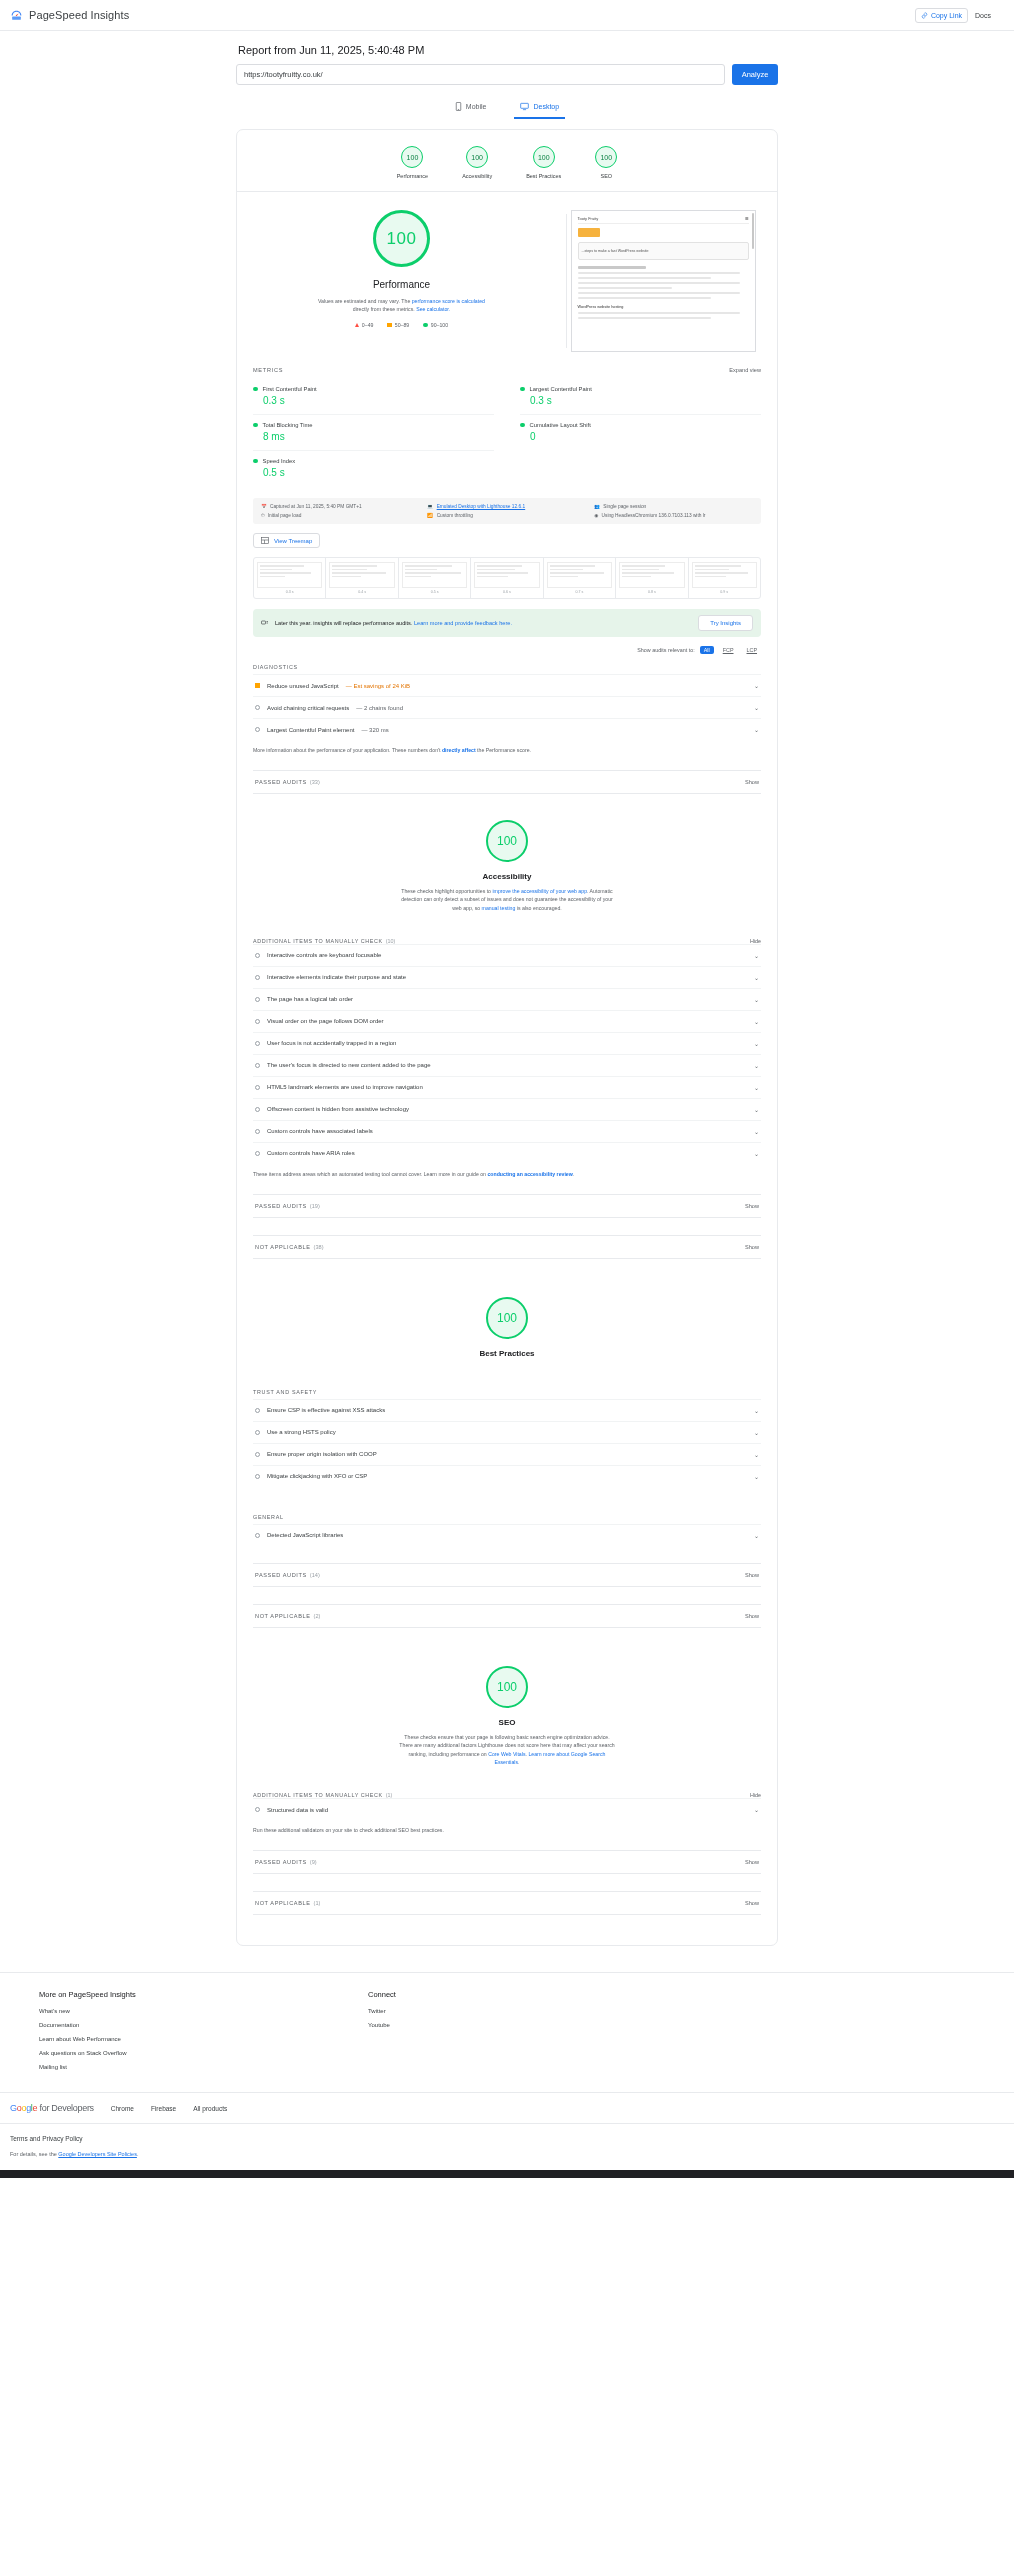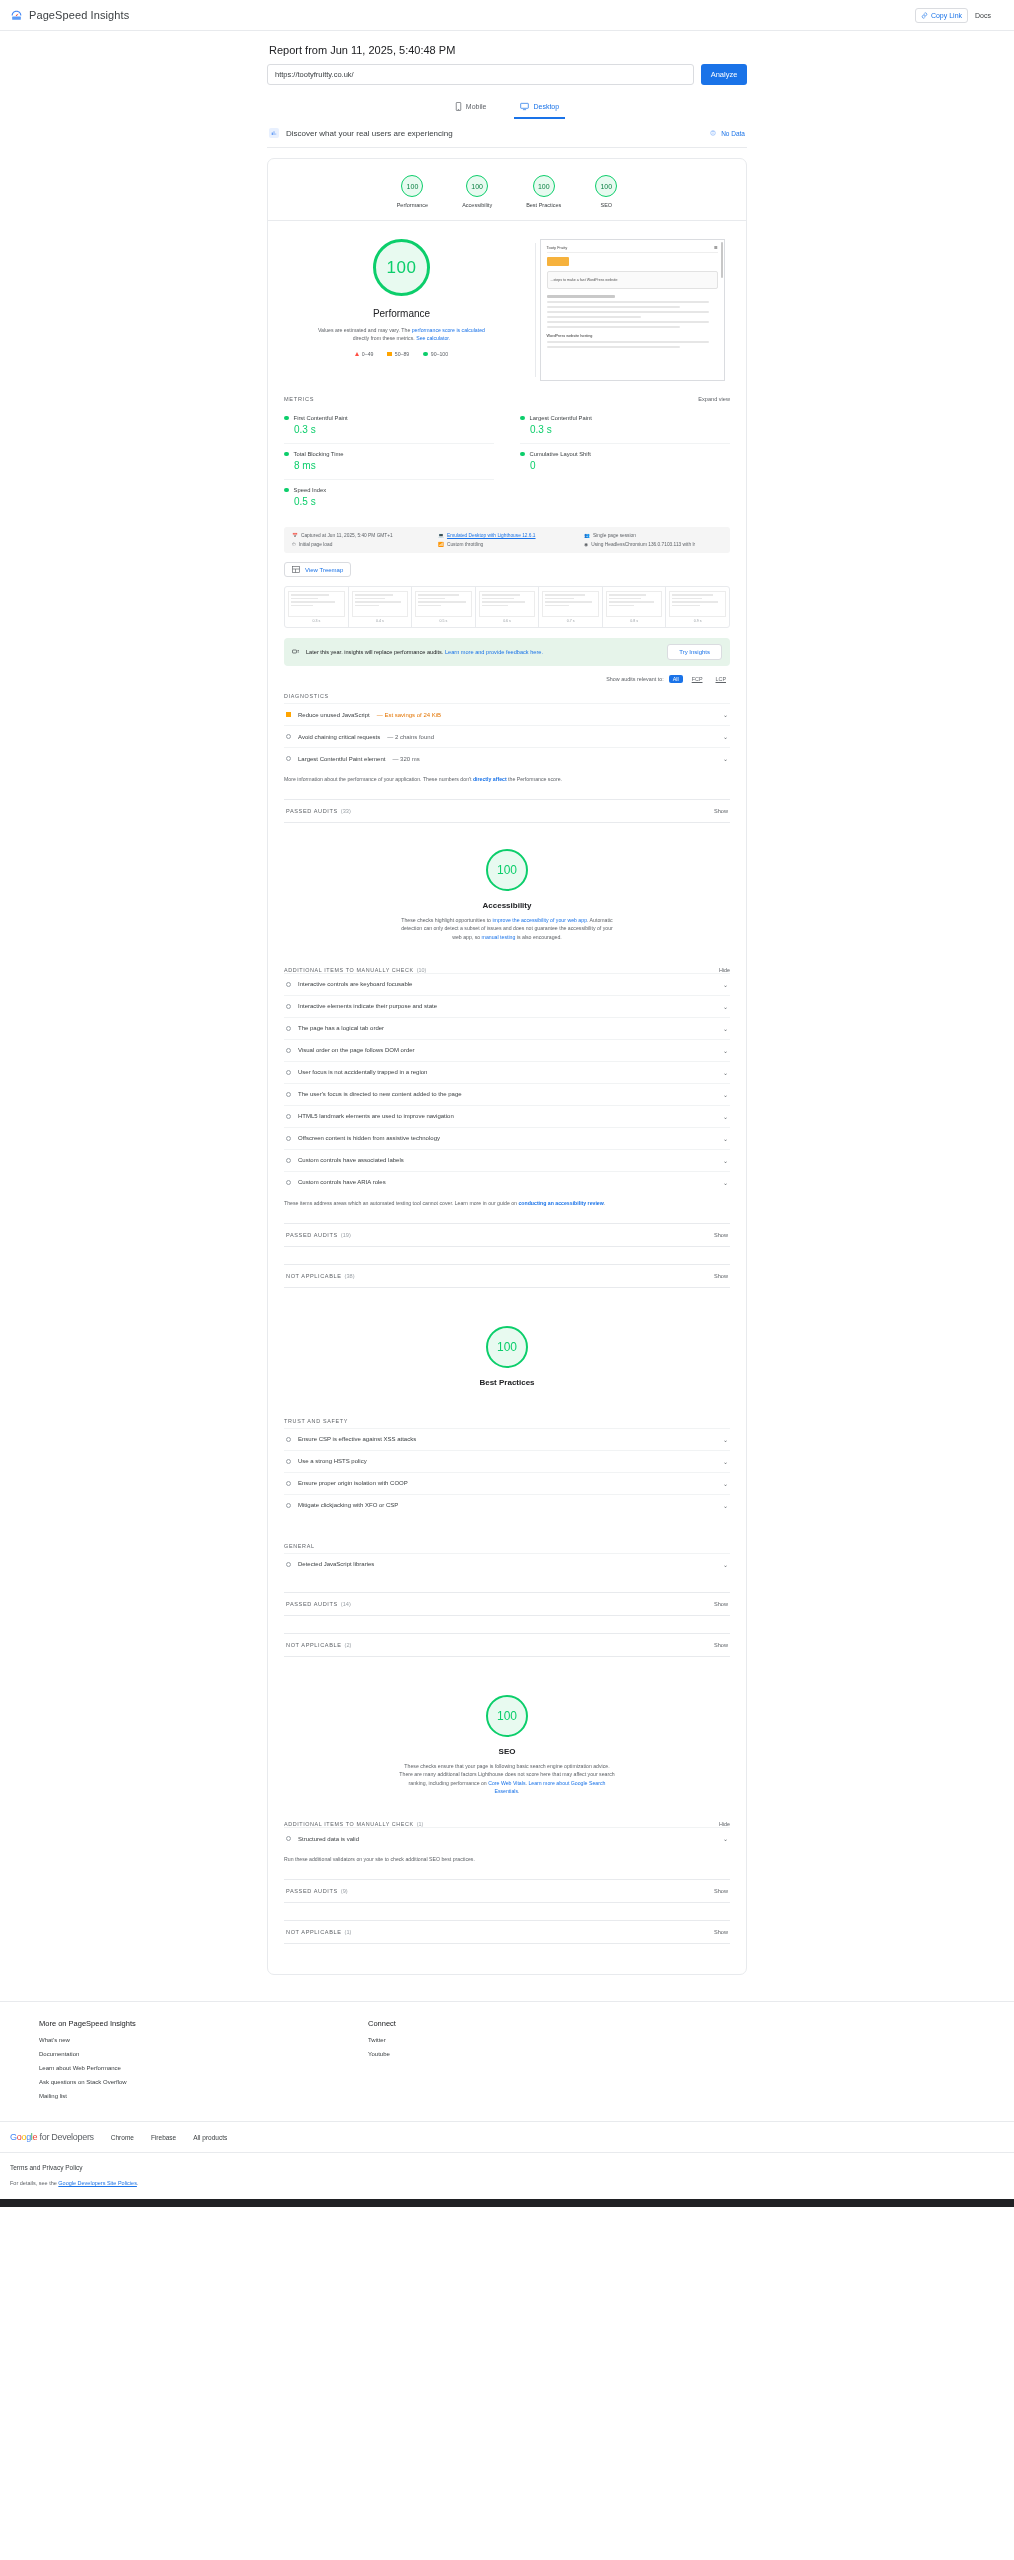--- a/index.html
+++ b/index.html
@@ -27,21 +27,21 @@
   .copy-link-btn {
     display: flex; align-items: center; gap: 3px;
     border: 1px solid #dadce0; border-radius: 3px;
     height: 15px; padding: 0 5px;
     font-size: 7px; color: #1a73e8; background: #fff; cursor: pointer;
   }
   .docs-link { font-size: 7px; color: #3c4043; padding: 0 5px; text-decoration: none; }
 
   
   .page { width: 1014px; padding-bottom: 0; }
-  .content { width: 480px; margin: 0 auto; padding-top: 13px; }
+  .content { width: 542px; margin: 0 auto; padding-top: 13px; }
 
   .report-title { font-size: 11px; color: #202124; font-weight: 400; margin-bottom: 8px; padding-left: 2px; }
 
   .url-row { display: flex; gap: 7px; align-items: stretch; }
   .url-input {
     flex: 1; height: 21px; border: 1px solid #dadce0; border-radius: 3px;
     font-size: 7.5px; color: #3c4043; padding: 0 7px;
     font-family: "Liberation Sans", sans-serif; background: #fff;
   }
   .analyze-btn {
@@ -296,40 +296,20 @@
       <span class="ic">
         <svg width="9" height="9" viewBox="0 0 20 20" fill="none" stroke="#1a73e8" stroke-width="1.6">
           <rect x="1.5" y="3" width="17" height="11" rx="1.2"></rect>
               <line x1="6.5" y1="17" x2="13.5" y2="17"></line>
         </svg>
       </span>
       <span>Desktop</span>
     </div>
   </div>
 
-  <div class="section-header">
-    <span class="badge-ic">
-      <svg width="6" height="6" viewBox="0 0 12 12">
-            <rect x="1.5" y="5" width="2" height="5" fill="#4285f4"></rect>
-            <rect x="5" y="2.5" width="2" height="7.5" fill="#7baaf7"></rect>
-            <rect x="8.5" y="6.5" width="2" height="3.5" fill="#a8c7fa"></rect>
-          </svg>
-    </span>
-    <span>Discover what your real users are experiencing</span>
-    <span class="sh-right">
-      <span>
-        <svg width="6" height="6" viewBox="0 0 12 12" fill="none" stroke="#5b9bf8" stroke-width="1">
-              <circle cx="6" cy="6" r="4.6"></circle>
-              <line x1="6" y1="5.3" x2="6" y2="8.4"></line>
-              <circle cx="6" cy="3.6" r=".55" fill="#5b9bf8"></circle>
-            </svg>
-      </span>
-      <span>No Data</span>
-    </span>
-  </div>
 
 
   <div class="report-card">
 
     
     <div class="gauges">
       <div class="gauge">
         <div class="ring">100</div>
         <div class="gauge-label">Performance</div>
       </div>

